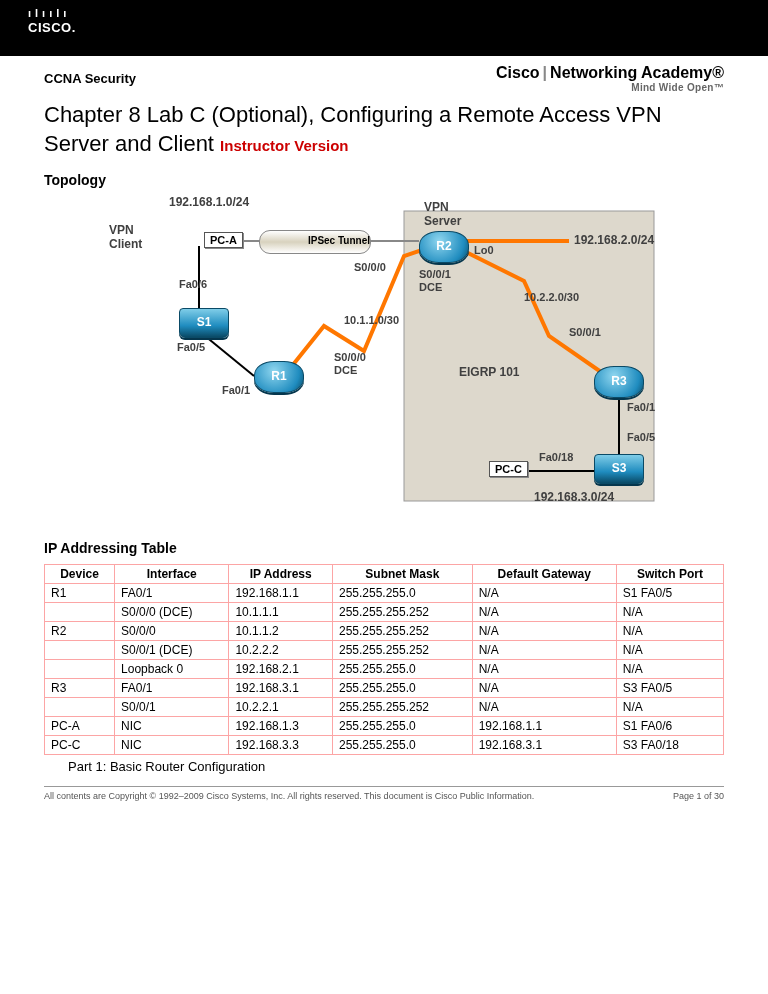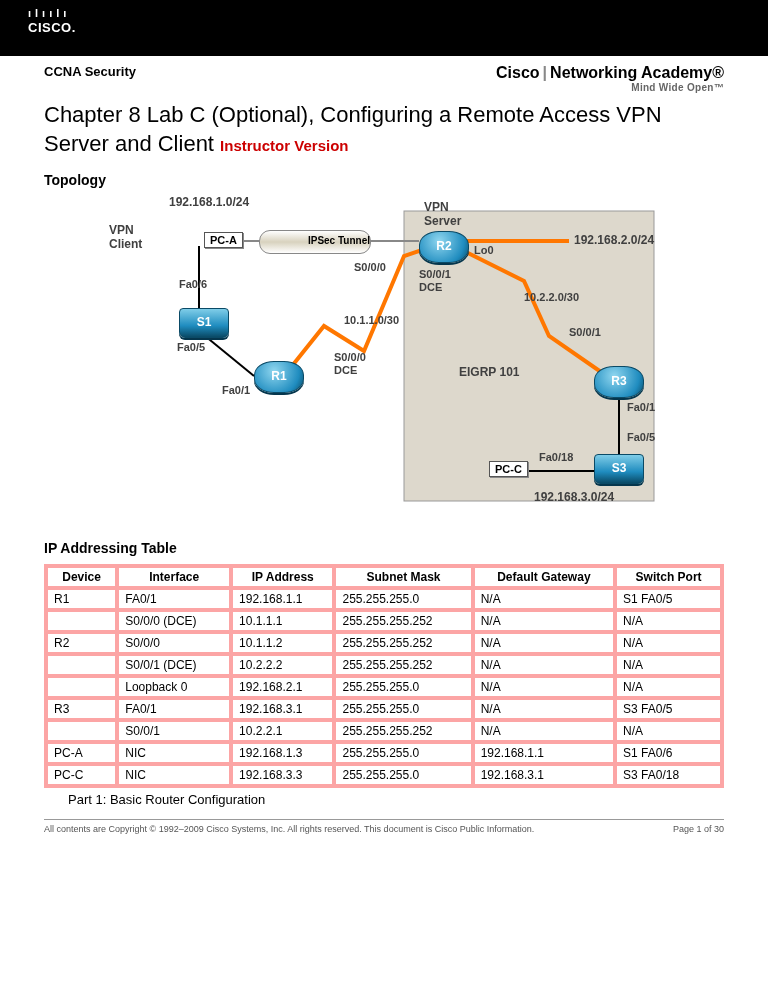--- a/index.html
+++ b/index.html
@@ -29,21 +29,21 @@
     font-weight: bold;
     letter-spacing: 0.5px;
     margin-top: 1px;
   }
   .content {
     padding: 4px 44px 10px 44px;
   }
   .top-row {
     display: flex;
     justify-content: space-between;
-    align-items: flex-start;
+    align-items: center;
   }
   .ccna-sec {
     font-weight: bold;
     font-size: 13px;
   }
   .academy {
     text-align: right;
     font-size: 15px;
     font-weight: bold;
   }
@@ -144,21 +144,21 @@
     color: #000;
   }
   
   table.ip {
     border-collapse: collapse;
     width: 100%;
     margin-top: 4px;
     font-size: 12px;
   }
   table.ip th, table.ip td {
-    border: 4px solid #fca5a5;
+    border: 1px solid #fca5a5;
     padding: 2px 6px;
     text-align: left;
     vertical-align: top;
   }
   table.ip th {
     font-weight: bold;
     text-align: center;
     background: #fff;
   }
   .obj {

